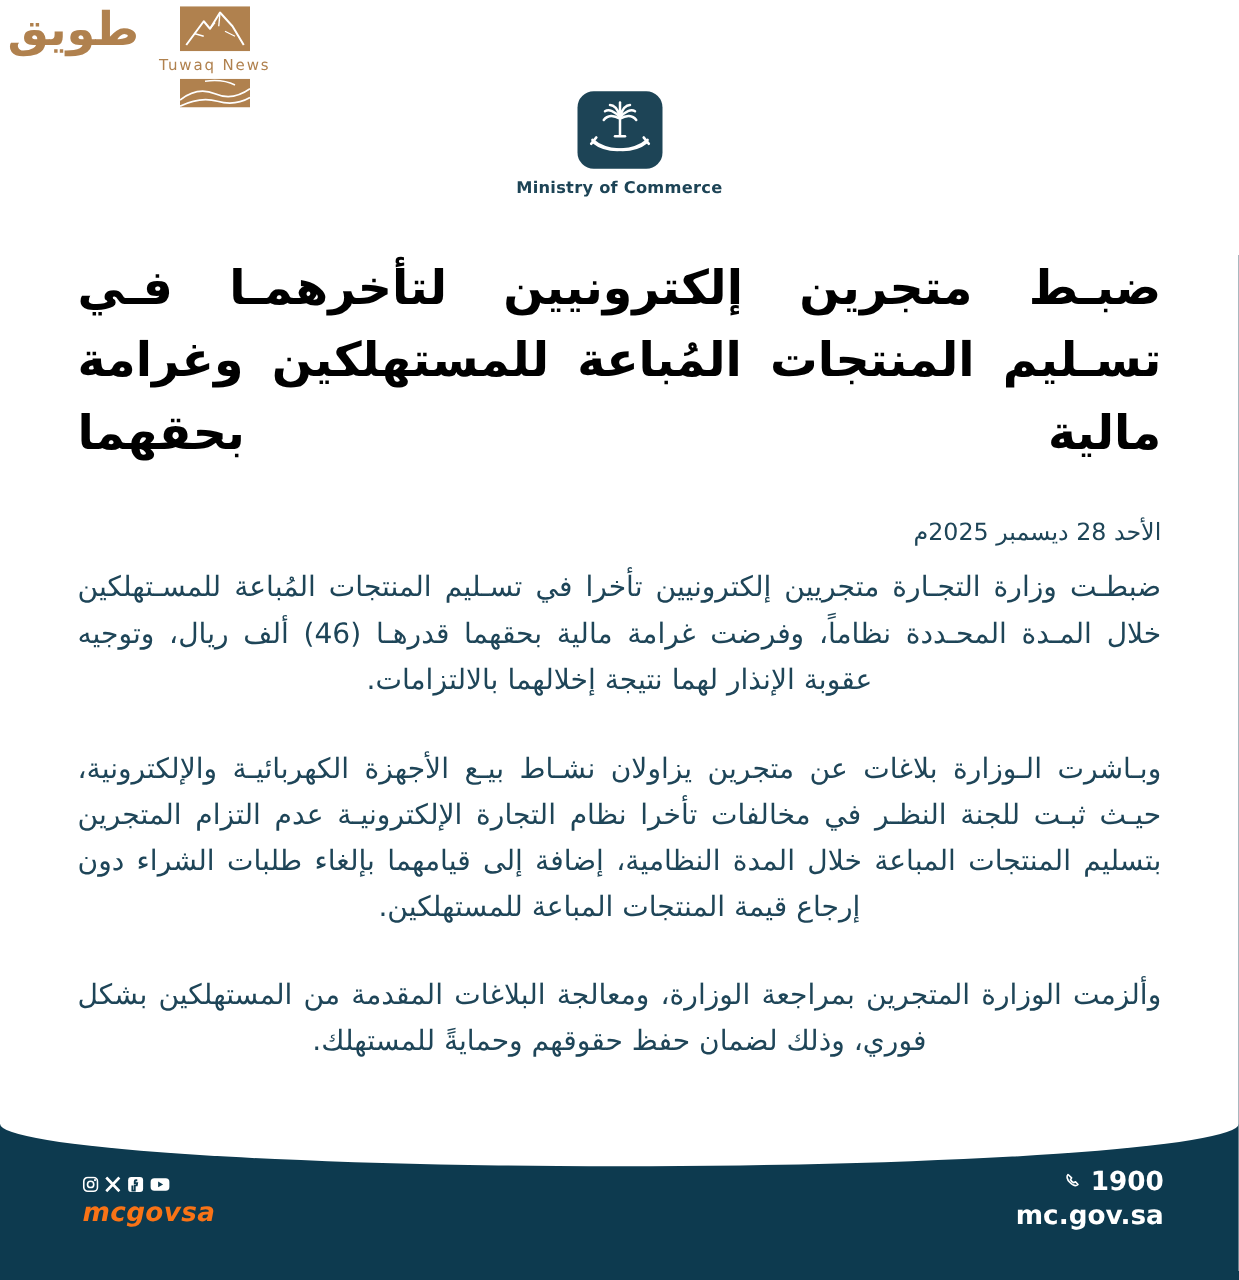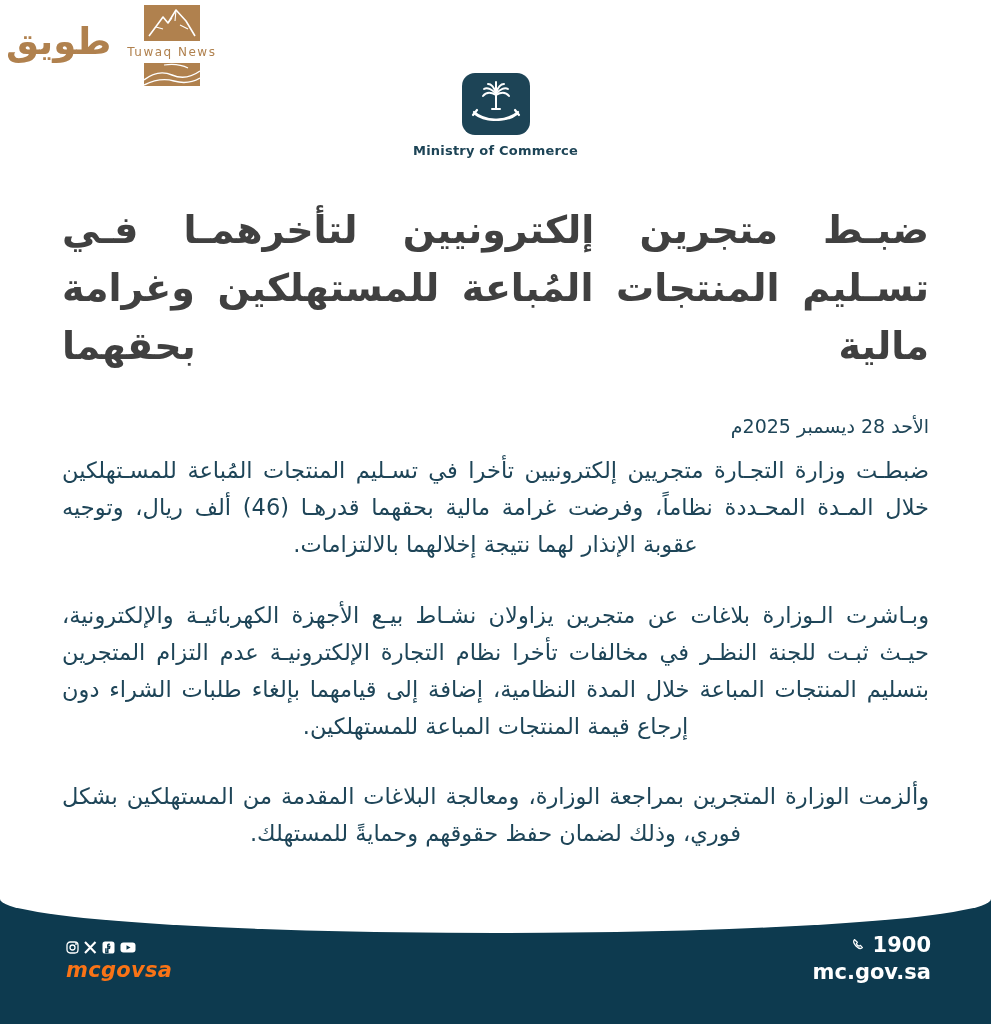--- a/index.html
+++ b/index.html
@@ -11,31 +11,31 @@
   .content{
     position:absolute;top:0;left:0;width:991px;height:933px;
     background:#ffffff;
     border-radius:0 0 50% 50% / 0 0 34px 34px;
     box-sizing:border-box;padding:0 62px;overflow:hidden;
   }
   
   .tuwaq{position:absolute;top:2px;left:6px;display:flex;align-items:flex-start;gap:16px;direction:ltr;}
   .tuwaq .wordmark{
     color:#b0814e;font-weight:bold;font-size:37px;line-height:1.08;
-    direction:rtl;text-align:left;margin-top:20px;
+    direction:rtl;text-align:left;margin-top:2px;
   }
   .tuwaq .logo-col{display:flex;flex-direction:column;align-items:center;gap:4px;margin-top:3px;}
   .tuwaq .caption{color:#b0814e;font-size:12px;letter-spacing:1.5px;line-height:1.2;}
   
   .ministry{padding-top:72px;text-align:center;color:#1d4456;}
   .ministry .m-ar{font-size:21px;font-weight:bold;margin-top:11px;direction:rtl;}
   .ministry .m-en{font-size:13px;font-weight:bold;margin-top:3px;letter-spacing:.2px;}
   
   .headline{
-    margin:44px 0 0;color:#404040;font-size:38px;font-weight:bold;
+    margin:44px 0 0;color:#000000;font-size:38px;font-weight:bold;
     direction:rtl;text-align:justify;text-align-last:justify;-moz-text-align-last:justify;
     line-height:1.52;
   }
   .date{direction:rtl;text-align:right;color:#1e4558;font-size:19px;margin-top:40px;}
   .para{
     direction:rtl;color:#1e4558;font-size:22.5px;line-height:1.64;
     text-align:justify;text-align-last:center;-moz-text-align-last:center;
     margin:15px 0 0;
   }
   .para + .para{margin-top:34px;}

